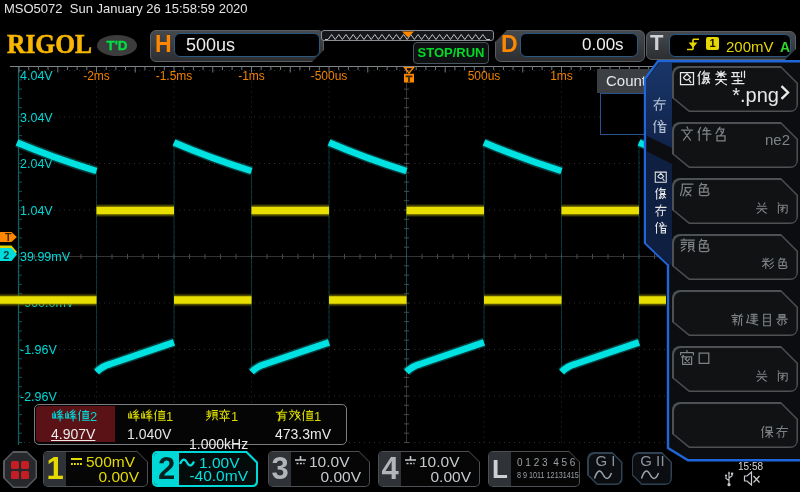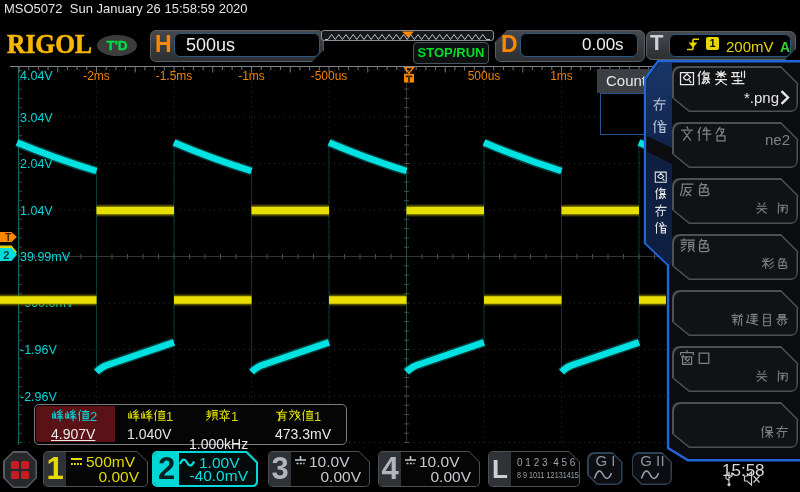--- a/index.html
+++ b/index.html
@@ -268,21 +268,21 @@
   <div class="abs" style="left:1.5px;top:1.5px;width:123px;height:43px;background:#101214;border-radius:7px;clip-path:polygon(0 0,calc(100% - 16px) 0,100% 16px,100% 100%,16px 100%,0 calc(100% - 13px));"></div>
   <div class="abs" style="left:6.5px;top:3.5px;"><svg class="cjk" style="width:16px;height:16px;color:#e8e8e8;margin-right:1px" viewBox="0 0 16 16">
         <use href="#g-tu2"></use>
       </svg><svg class="cjk" style="width:16px;height:16px;color:#e8e8e8;margin-right:1px" viewBox="0 0 16 16">
         <use href="#g-xiang4"></use>
       </svg><svg class="cjk" style="width:16px;height:16px;color:#e8e8e8;margin-right:1px" viewBox="0 0 16 16">
         <use href="#g-lei4"></use>
       </svg><svg class="cjk" style="width:16px;height:16px;color:#e8e8e8;margin-right:1px" viewBox="0 0 16 16">
         <use href="#g-xing2"></use>
       </svg></div>
-  <div class="abs" style="right:8px;bottom:5px;text-align:right;white-space:nowrap;"><span style="color:#e8e8e8;font-size:15px;vertical-align:top;">*.png</span><svg style="width:10px;height:15px;vertical-align:-2px;margin-left:1px" viewBox="0 0 10 15">
+  <div class="abs" style="right:8px;bottom:5px;text-align:right;white-space:nowrap;"><span style="color:#e8e8e8;font-size:20px;vertical-align:top;">*.png</span><svg style="width:10px;height:15px;vertical-align:-2px;margin-left:1px" viewBox="0 0 10 15">
         <path d="M1.5,1.2 L8,7.5 L1.5,13.8" stroke="#e8e8e8" stroke-width="2.4" fill="none"></path>
       </svg></div>
 </div>
 <div class="abs" style="left:672px;top:122px;width:126px;height:30px;z-index:6;">
   <div class="abs" style="left:0;top:0;width:126px;height:46px;background:#4e5154;border-radius:8px;clip-path:polygon(0 0,calc(100% - 17px) 0,100% 17px,100% 100%,17px 100%,0 calc(100% - 14px));"></div>
   <div class="abs" style="left:1.5px;top:1.5px;width:123px;height:43px;background:#101214;border-radius:7px;clip-path:polygon(0 0,calc(100% - 16px) 0,100% 16px,100% 100%,16px 100%,0 calc(100% - 13px));"></div>
   <div class="abs" style="left:6.5px;top:3.5px;"><svg class="cjk" style="width:16px;height:16px;color:#7e8286;margin-right:1px" viewBox="0 0 16 16">
         <use href="#g-wen2"></use>
       </svg><svg class="cjk" style="width:16px;height:16px;color:#7e8286;margin-right:1px" viewBox="0 0 16 16">
         <use href="#g-jian4"></use>
@@ -435,14 +435,14 @@
       <path d="M5,2 V13 M5,9.5 L2,7.5 V5.5 M5,7 L8,5 V3.5" stroke="#c8ccd0" stroke-width="1.1" fill="none"></path>
       <polygon points="3.8,2.5 6.2,2.5 5,0.3" fill="#c8ccd0"></polygon>
       <circle cx="2" cy="4.6" r="1.1" fill="#c8ccd0"></circle>
       <rect x="7" y="1.6" width="2.2" height="2.2" fill="#c8ccd0"></rect>
       <circle cx="5" cy="13.7" r="1.6" fill="#c8ccd0"></circle>
     </svg>
 <svg class="abs" style="left:742.5px;top:22.5px" width="18" height="15" viewBox="0 0 18 15">
       <path d="M1.5,5 H4 L8.5,1 V14 L4,10 H1.5 Z" fill="none" stroke="#c8ccd0" stroke-width="1.2"></path>
       <path d="M10.5,5 L16.5,11.5 M16.5,5 L10.5,11.5" stroke="#c8ccd0" stroke-width="1.2"></path>
     </svg>
-<div class="abs" style="left:722px;top:13px;color:#d8d8d8;font-size:17px;">15:58</div>
+<div class="abs" style="left:738px;top:13px;color:#d8d8d8;font-size:10px;">15:58</div>
 </div>
 
 </body></html>

